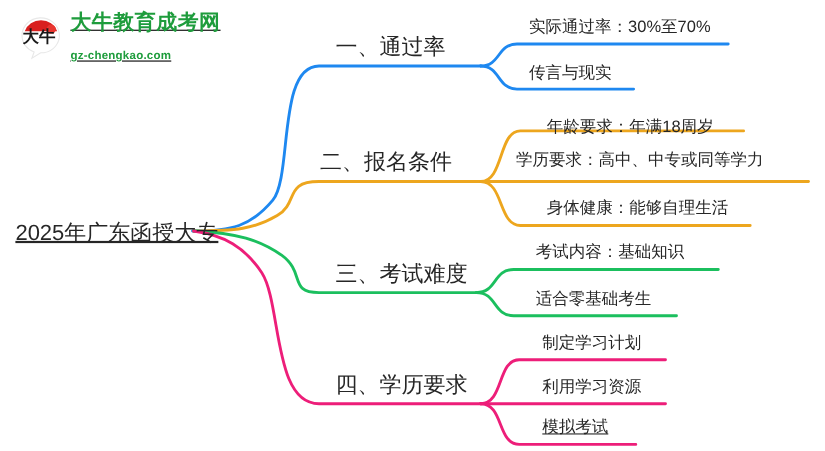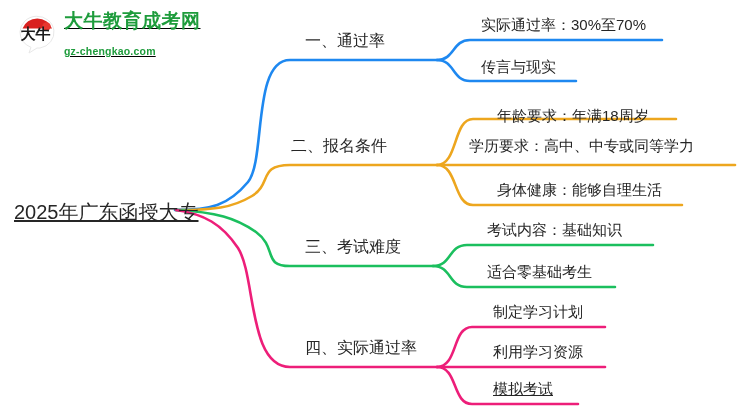--- a/index.html
+++ b/index.html
@@ -71,21 +71,21 @@
     position: absolute;
     color: #262626;
     white-space: nowrap;
     line-height: 1;
   }
   .root-text {
     font-size: 20px;
     text-decoration: underline;
   }
   .branch-text {
-    font-size: 16px;
+    font-size: 20px;
   }
   .leaf-text {
     font-size: 15px;
   }
 </style>
 </head>
 <body>
 
 <div id="stage">
 
@@ -143,18 +143,18 @@
 
   <div class="node-text branch-text" style="left:291px; top:138px;">二、报名条件</div>
   <div class="node-text leaf-text" style="left:497px; top:108px;text-align:right;">年龄要求：年满18周岁</div>
   <div class="node-text leaf-text" style="left:469px; top:138px;">学历要求：高中、中专或同等学力</div>
   <div class="node-text leaf-text" style="left:497px; top:182px;">身体健康：能够自理生活</div>
 
   <div class="node-text branch-text" style="left:305px; top:239px;">三、考试难度</div>
   <div class="node-text leaf-text" style="left:487px; top:222px;">考试内容：基础知识</div>
   <div class="node-text leaf-text" style="left:487px; top:264px;">适合零基础考生</div>
 
-  <div class="node-text branch-text" style="left:305px; top:340px;">四、实际通过率</div>
+  <div class="node-text branch-text" style="left:305px; top:340px;">四、学历要求</div>
   <div class="node-text leaf-text" style="left:493px; top:304px;">制定学习计划</div>
   <div class="node-text leaf-text" style="left:493px; top:344px;">利用学习资源</div>
   <div class="node-text leaf-text" style="left:493px; top:381px;text-decoration:underline;">模拟考试</div>
 
 </div>
 
 </body></html>

